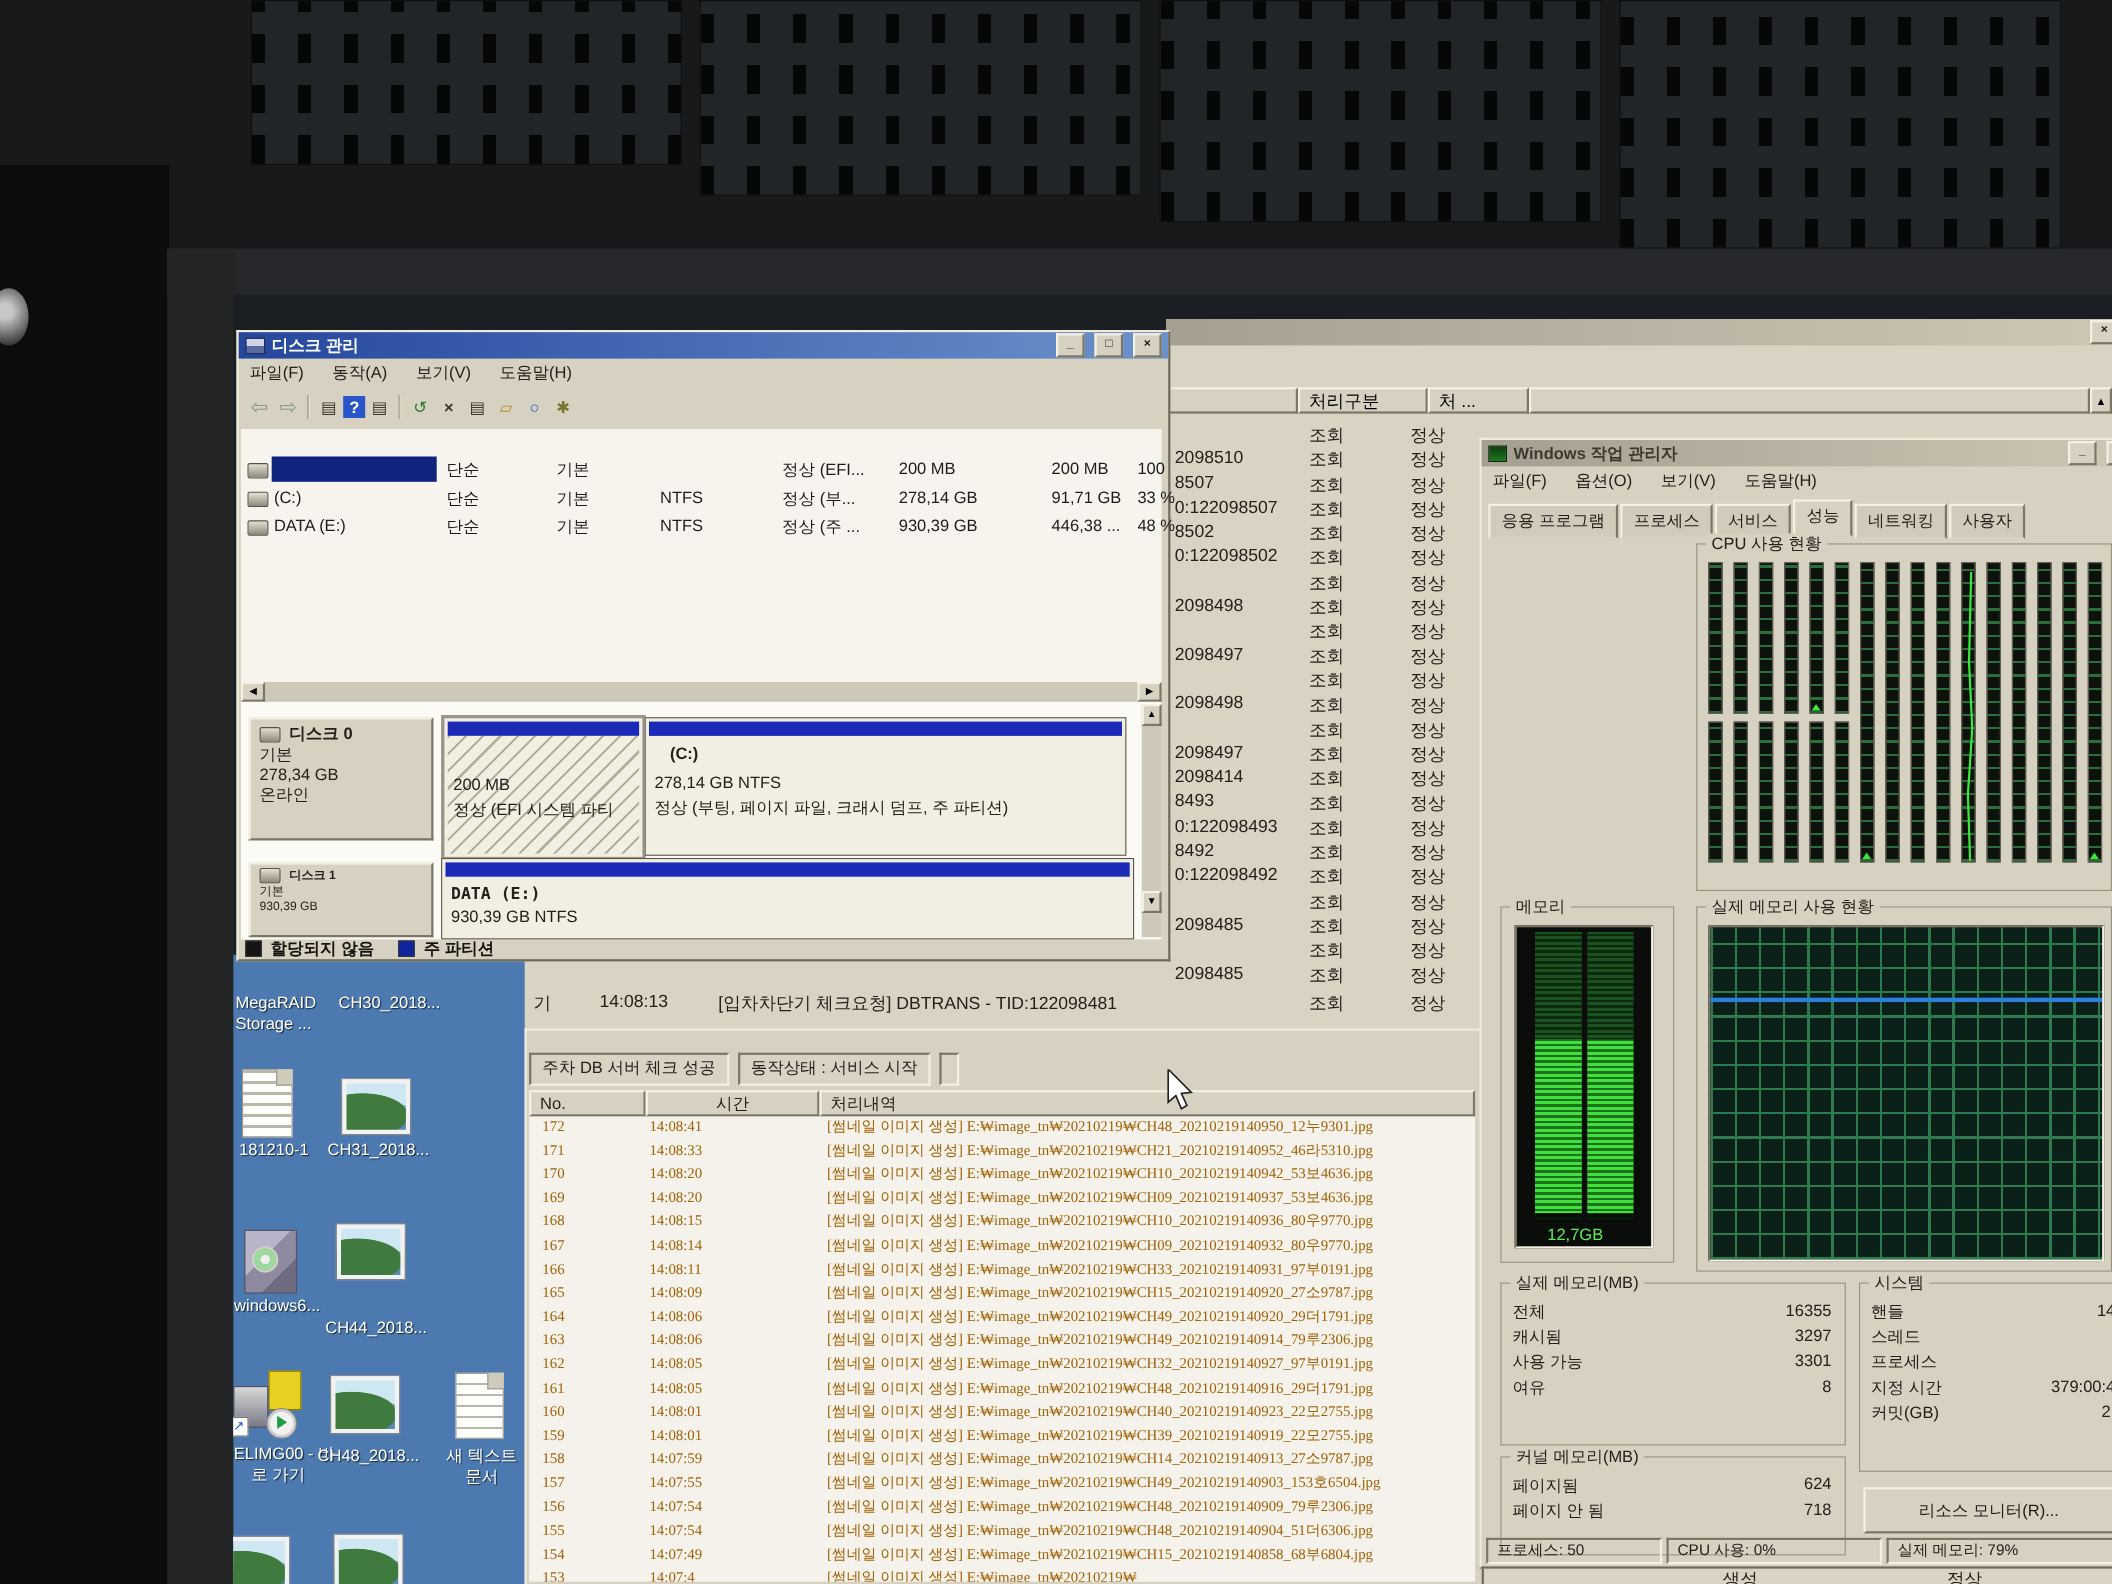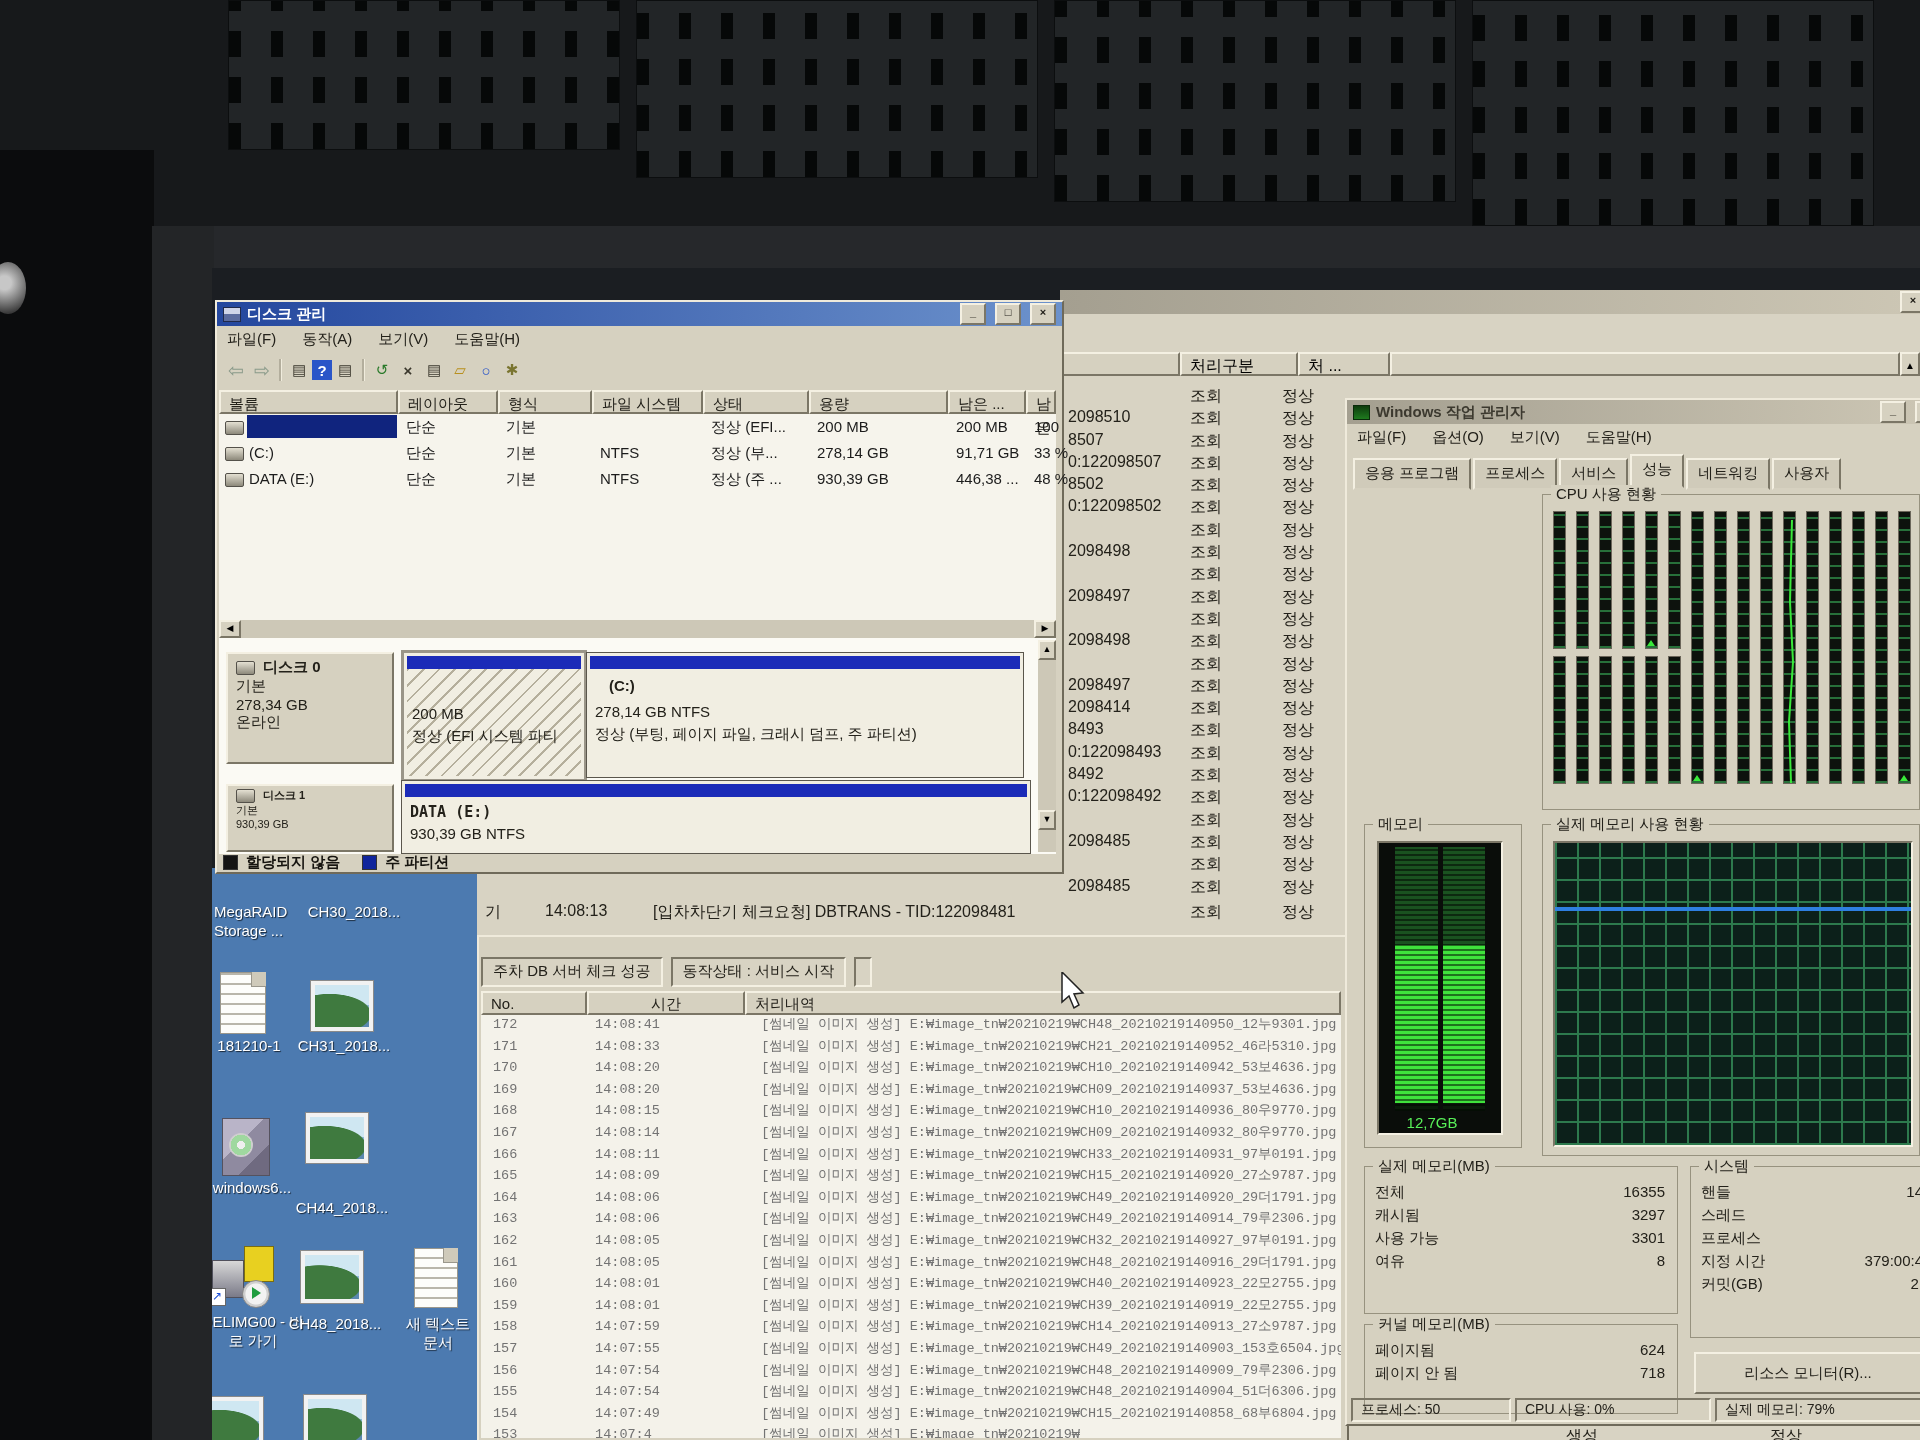--- a/index.html
+++ b/index.html
@@ -44,21 +44,21 @@
   .ptxt{position:absolute;left:8px;font-size:15px;color:#23211a;white-space:nowrap;overflow:hidden;}
   .leg{display:flex;align-items:center;gap:8px;font-size:15px;color:#16140f;font-weight:bold;}
   .sw{width:13px;height:13px;border:1px solid #333;}
   
   .bwin{background:#d8d3c3;}
   .brow{position:relative;height:22.3px;font-size:16px;color:#23211a;}
   .bid{position:absolute;left:0;white-space:nowrap;}
   .bact{position:absolute;left:122px;}
   .bst{position:absolute;left:214px;}
   
-  .lrow{height:21.6px;white-space:nowrap;font-family:Liberation Mono, monospace;font-size:13.5px;color:#737373;}
+  .lrow{height:21.6px;white-space:nowrap;font-family:Liberation Serif, serif;font-size:13.5px;color:#a16207;}
   .lno{display:inline-block;width:106px;padding-left:12px;box-sizing:border-box;}
   .ltime{display:inline-block;width:158px;}
   .statcell{height:26px;line-height:24px;font-size:15px;color:#23211a;padding:0 10px;white-space:nowrap;
     border:2px solid;border-color:#7b7666 #f4f0e2 #f4f0e2 #7b7666;background:#d8d3c3;}
   .lhead{height:24px;line-height:22px;font-size:15px;color:#23211a;padding:0 8px;box-sizing:border-box;
     background:#d6d1c0;border:2px solid;border-color:#f4f0e2 #7b7666 #7b7666 #f4f0e2;}
   
   .tab{padding:4px 10px 5px;font-size:15px;color:#23211a;border:2px solid;white-space:nowrap;
     border-color:#f4f0e2 #7b7666 #d6d1c0 #f4f0e2;background:#d0cbba;margin-right:2px;}
   .tab.active{background:#d6d1c0;font-weight:normal;position:relative;top:-2px;padding-bottom:7px;}
@@ -481,30 +481,20 @@
         <span class="sep"></span>
         <span class="toolbtn" style="color:#2a7a2a;">↺</span>
         <span class="toolbtn" style="font-weight:bold;">×</span>
         <span class="toolbtn">▤</span>
         <span class="toolbtn" style="color:#b8901f;">▱</span>
         <span class="toolbtn" style="color:#2a55c8;">○</span>
         <span class="toolbtn" style="color:#7a7530;">✱</span>
       </div>
 
       <div class="abs" style="left:2px;top:88px;width:837px;height:230px;background:#f6f4ec;">
-        <div class="volhead">
-          <div class="vh" style="width:179px;">볼륨</div>
-          <div class="vh" style="width:100px;">레이아웃</div>
-          <div class="vh" style="width:94px;">형식</div>
-          <div class="vh" style="width:111px;">파일 시스템</div>
-          <div class="vh" style="width:106px;">상태</div>
-          <div class="vh" style="width:139px;">용량</div>
-          <div class="vh" style="width:78px;">남은 ...</div>
-          <div class="vh" style="flex:1;">남은</div>
-        </div>
         <div class="vrow" style="left:0;top:24px;width:837px;">
           <div class="drv"></div>
           <div class="abs" style="left:28px;top:1px;width:150px;height:23px;background:#10247e;"></div>
           <span class="vcell" style="left:187px;">단순</span>
           <span class="vcell" style="left:287px;">기본</span>
           <span class="vcell" style="left:492px;">정상 (EFI...</span>
           <span class="vcell" style="left:598px;">200 MB</span>
           <span class="vcell" style="left:737px;">200 MB</span>
           <span class="vcell" style="left:815px;">100</span>
         </div>

